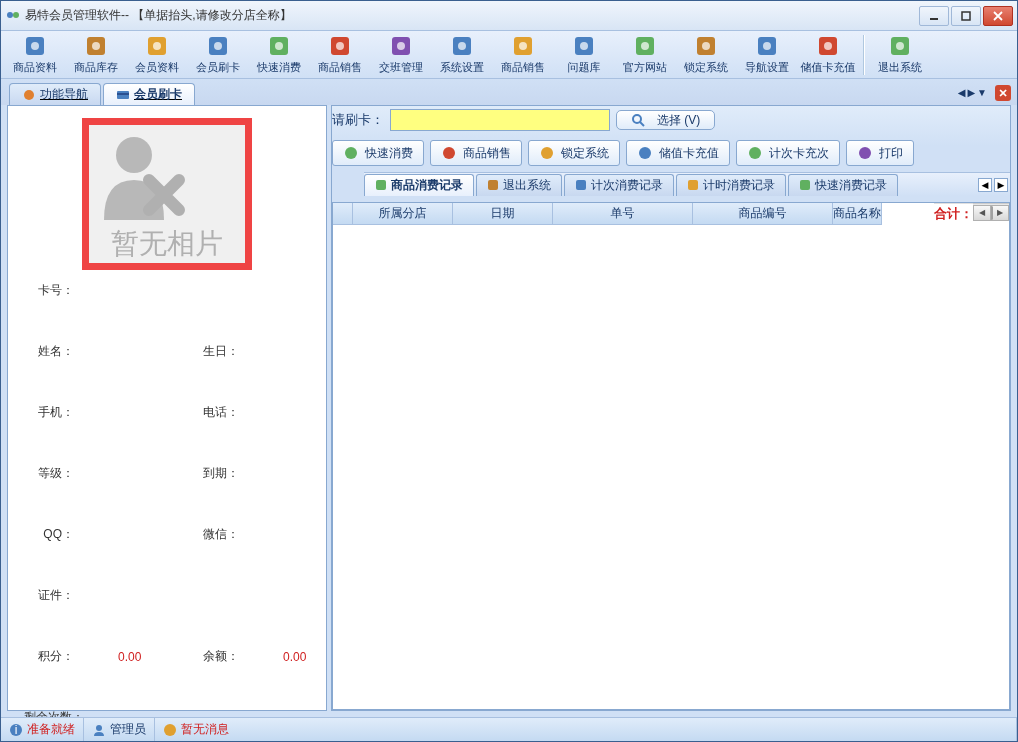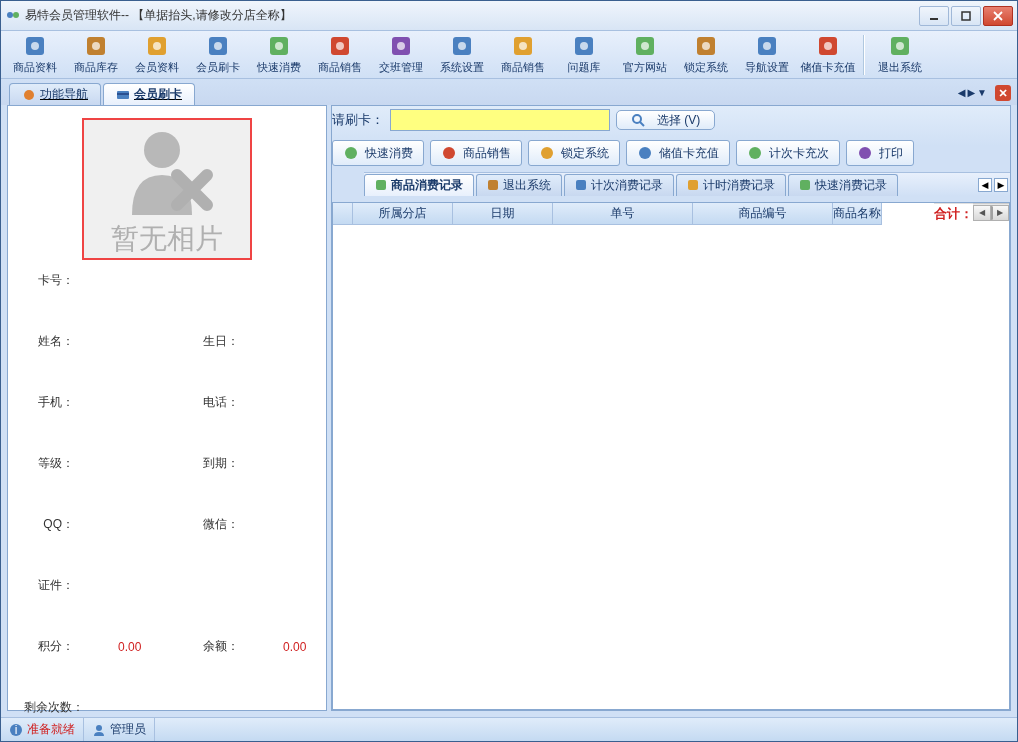--- a/index.html
+++ b/index.html
@@ -35,21 +35,21 @@
 .tab-close { margin-left: auto; width: 16px; height: 16px; background: #d04830; border-radius: 3px; display: flex; align-items: center; justify-content: center; cursor: pointer; color: #fff; font-weight: bold; font-size: 11px; }
 .tab-close-area { position: absolute; right: 6px; top: 6px; }
 .tab-nav { position: absolute; right: 30px; top: 8px; display: flex; gap: 2px; }
 .tab-nav span { cursor: pointer; font-size: 10px; color: #1a3a6a; }
 
 
 .content { flex: 1; display: flex; background: #d0e0f5; padding: 0 6px 6px 6px; gap: 4px; overflow: hidden; }
 
 
 .left-panel { width: 320px; background: #fff; border: 1px solid #88a8d0; display: flex; flex-direction: column; padding: 8px 16px; }
-.photo-box { width: 170px; height: 170px; margin: 4px auto 12px auto; border: 2px solid #ef4444; background: #f0f0f0; display: flex; flex-direction: column; align-items: center; justify-content: center; position: relative; }
+.photo-box { width: 170px; height: 170px; margin: 4px auto 12px auto; border: 7px solid #ef4444; background: #f0f0f0; display: flex; flex-direction: column; justify-content: center; position: relative; }
 .photo-placeholder { color: #b0b0b0; font-size: 28px; text-align: center; }
 .photo-silhouette { width: 100px; height: 100px; }
 .info-grid { display: grid; grid-template-columns: 50px 1fr 50px 1fr; row-gap: 10px; column-gap: 4px; font-size: 13px; color: #333; align-items: center; gap: 44px; }
 .info-grid .label { text-align: right; color: #333; }
 .info-grid .val { min-height: 14px; }
 .red-val { color: #d02020; }
 
 
 .right-panel { flex: 1; background: linear-gradient(to bottom, #e0ecfa 0, #d0e0f5 40px, #d0e0f5 100%); border: 1px solid #88a8d0; display: flex; flex-direction: column; gap: 6px; }
 
@@ -467,15 +467,21 @@
         </svg>
       <span>准备就绪</span>
     </div>
     <div class="status-seg blue">
       <svg class="sicon" viewBox="0 0 14 14">
           <circle cx="7" cy="5" r="3" fill="#4a80c0"></circle>
           <path d="M2 13 Q2 9 7 9 Q12 9 12 13" fill="#4a80c0"></path>
         </svg>
       <span>管理员</span>
     </div>
+    <div class="status-seg red" style="flex:1">
+      <svg class="sicon" viewBox="0 0 14 14">
+          <circle cx="7" cy="7" r="6" fill="#e0a030"></circle>
+        </svg>
+      <span>暂无消息</span>
+    </div>
   </div>
 
 </div>
 
 </body></html>

